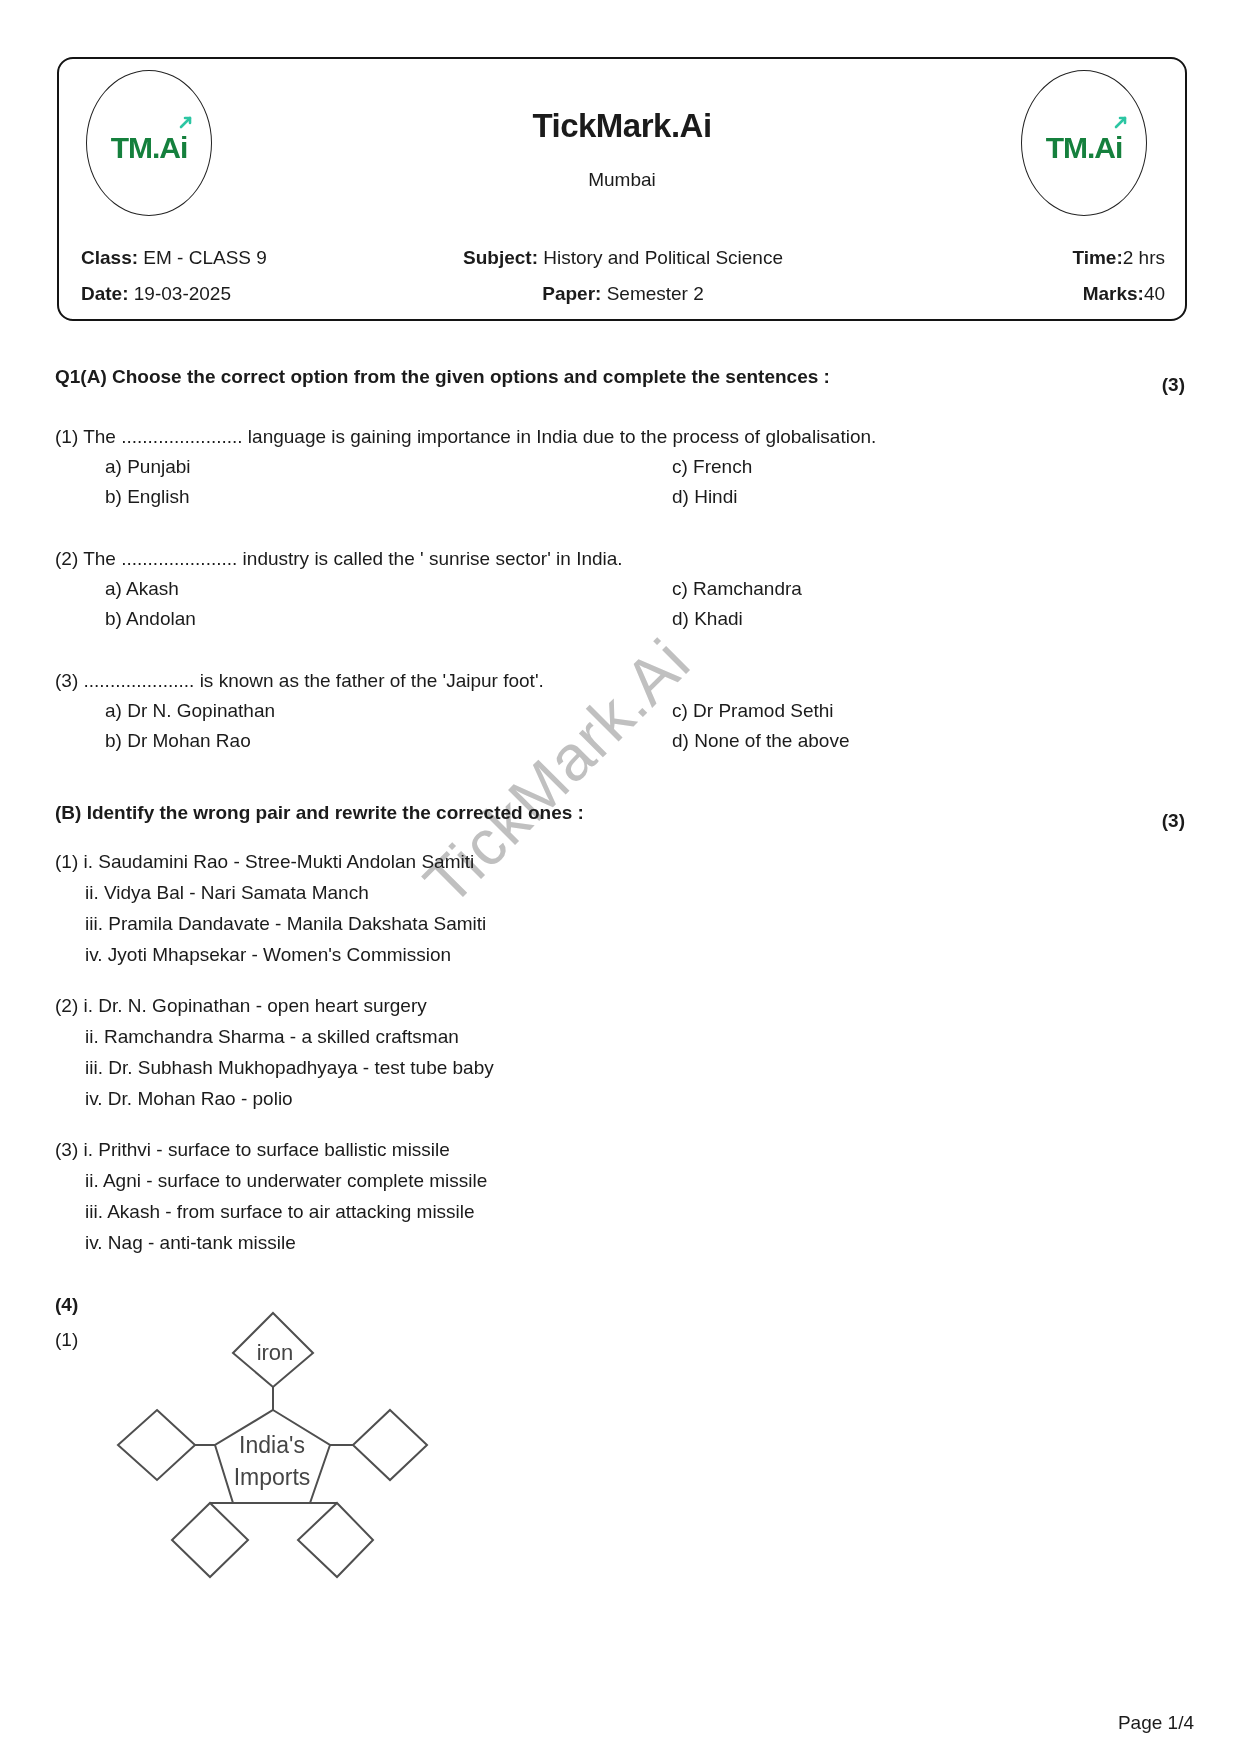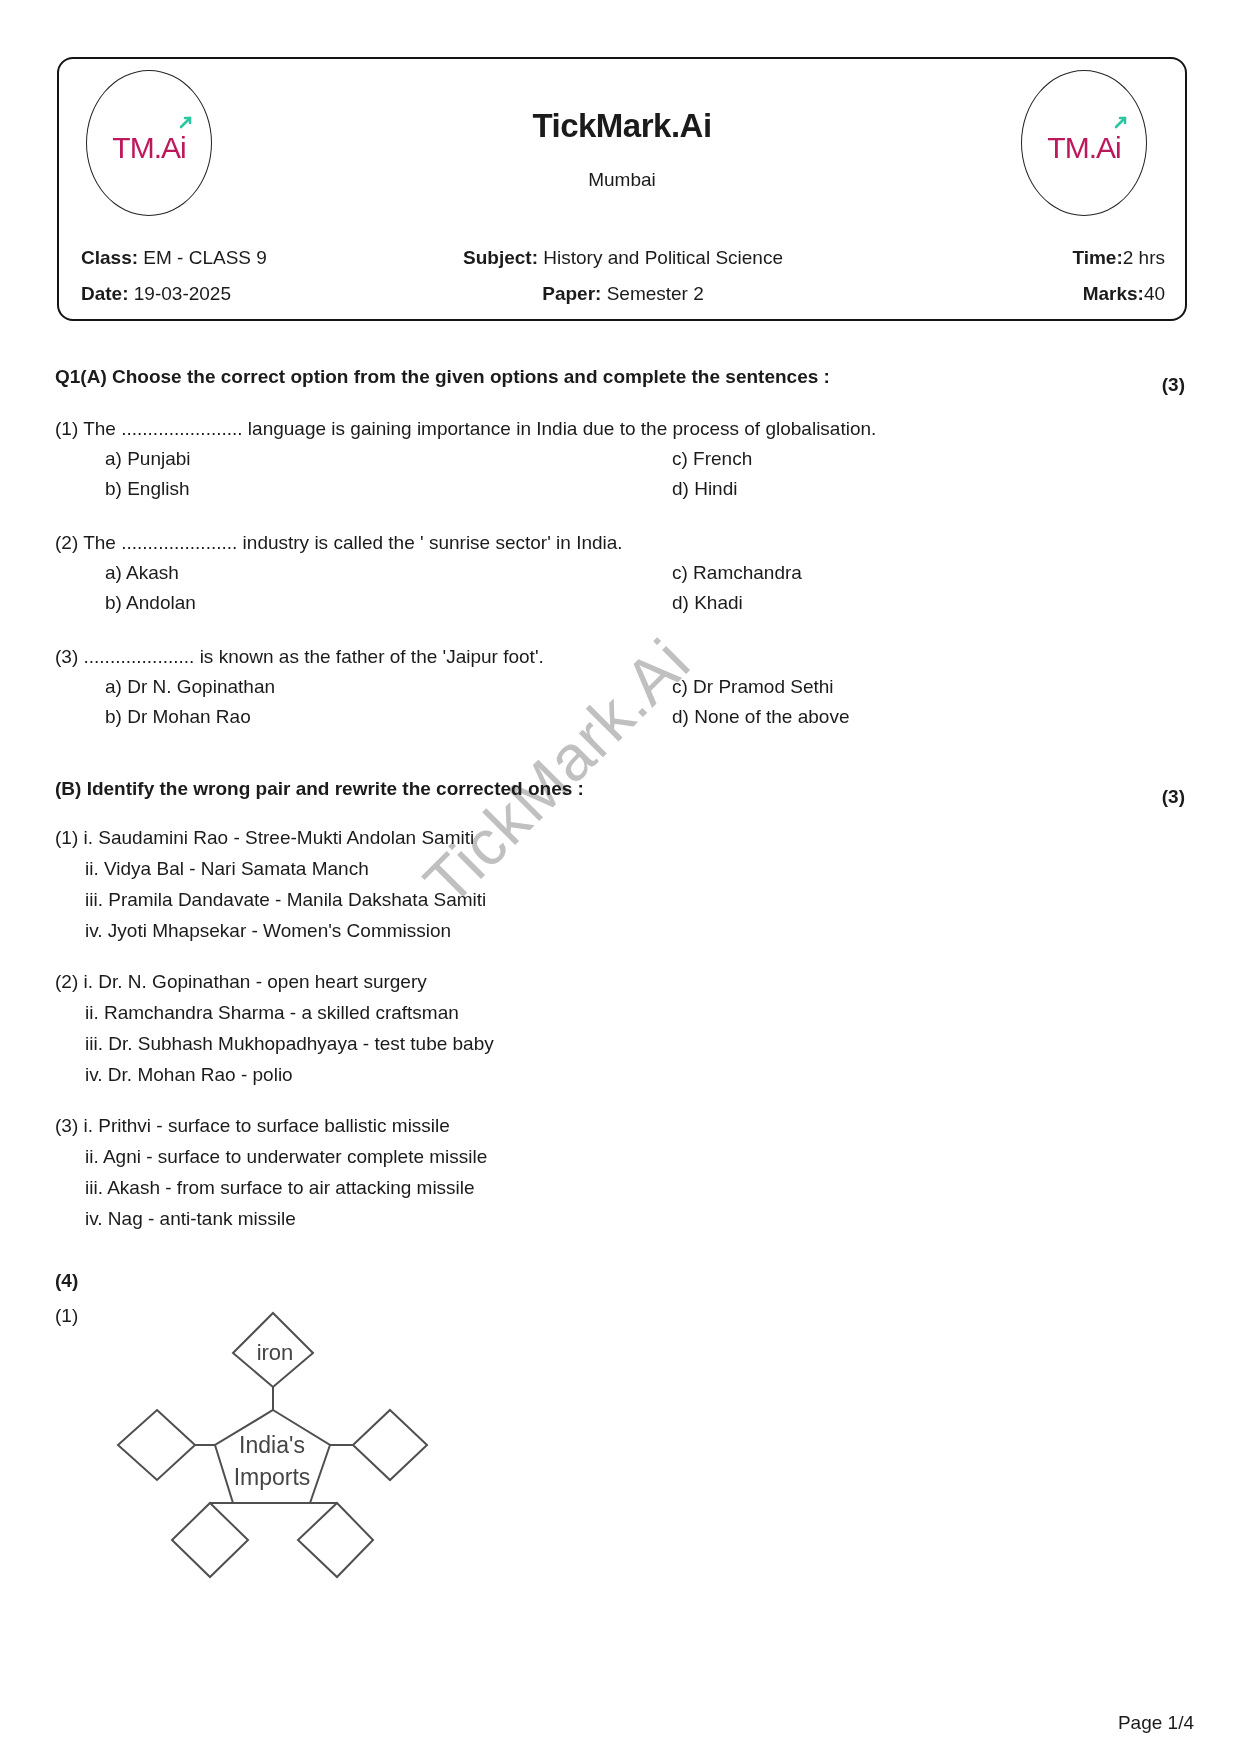--- a/index.html
+++ b/index.html
@@ -14,21 +14,21 @@
     border:2px solid #141414;border-radius:16px;background:#fff;z-index:2;
   }
   .logo{
     position:absolute;top:11px;width:124px;height:144px;
     border:1.5px solid #222;border-radius:50%;
     display:flex;align-items:center;justify-content:center;background:#fff;
   }
   .logo.left{left:27px}
   .logo.right{right:38px}
   .logo-text{
-    font-weight:400;font-size:30px;letter-spacing:-1px;color:#be185d;margin-top:10px;
+    font-weight:700;font-size:30px;letter-spacing:-1px;color:#15803d;margin-top:10px;
   }
   .logo-arrow{position:absolute;top:42px;right:17px;}
   .h-title{
     position:absolute;top:48px;left:0;right:0;text-align:center;
     font-size:33px;font-weight:800;letter-spacing:-0.5px;
   }
   .h-sub{position:absolute;top:110px;left:0;right:0;text-align:center;font-size:19px;}
   .info-row{
     position:absolute;left:22px;right:20px;display:flex;line-height:26px;
   }
@@ -44,21 +44,21 @@
     position:absolute;left:557px;top:772px;z-index:1;
     transform:translate(-50%,-50%) rotate(-45deg);
     font-size:64px;color:#c0c0c0;letter-spacing:1px;white-space:nowrap;
   }
   
   .content{position:absolute;left:55px;top:364px;width:1130px;z-index:2;}
   .sec-head{display:flex;justify-content:space-between;font-weight:700;line-height:26px;}
   .sec-head .marks{font-weight:700;transform:translateY(8px);}
   .sec-head.mt-b{margin-top:44px;}
   .sec-head.mt-q2{margin-top:26px;}
-  .q{margin-top:24px;line-height:30px;}
+  .q{margin-top:32px;line-height:30px;}
   .opt-row{display:flex;line-height:30px;}
   .opt-col-l{width:617px;padding-left:50px;box-sizing:border-box;}
   .opt-col-r{flex:1;}
   .pair-group{margin-top:20px;}
   .pair-line{line-height:31px;}
   .pair-line.sub{padding-left:30px;}
   .item-label{margin-top:15px;line-height:30px;}
   
   .diagram{position:absolute;left:100px;top:1300px;z-index:2;}
   .diagram text{fill:#454545;font-family:"Liberation Sans","DejaVu Sans",sans-serif;}

